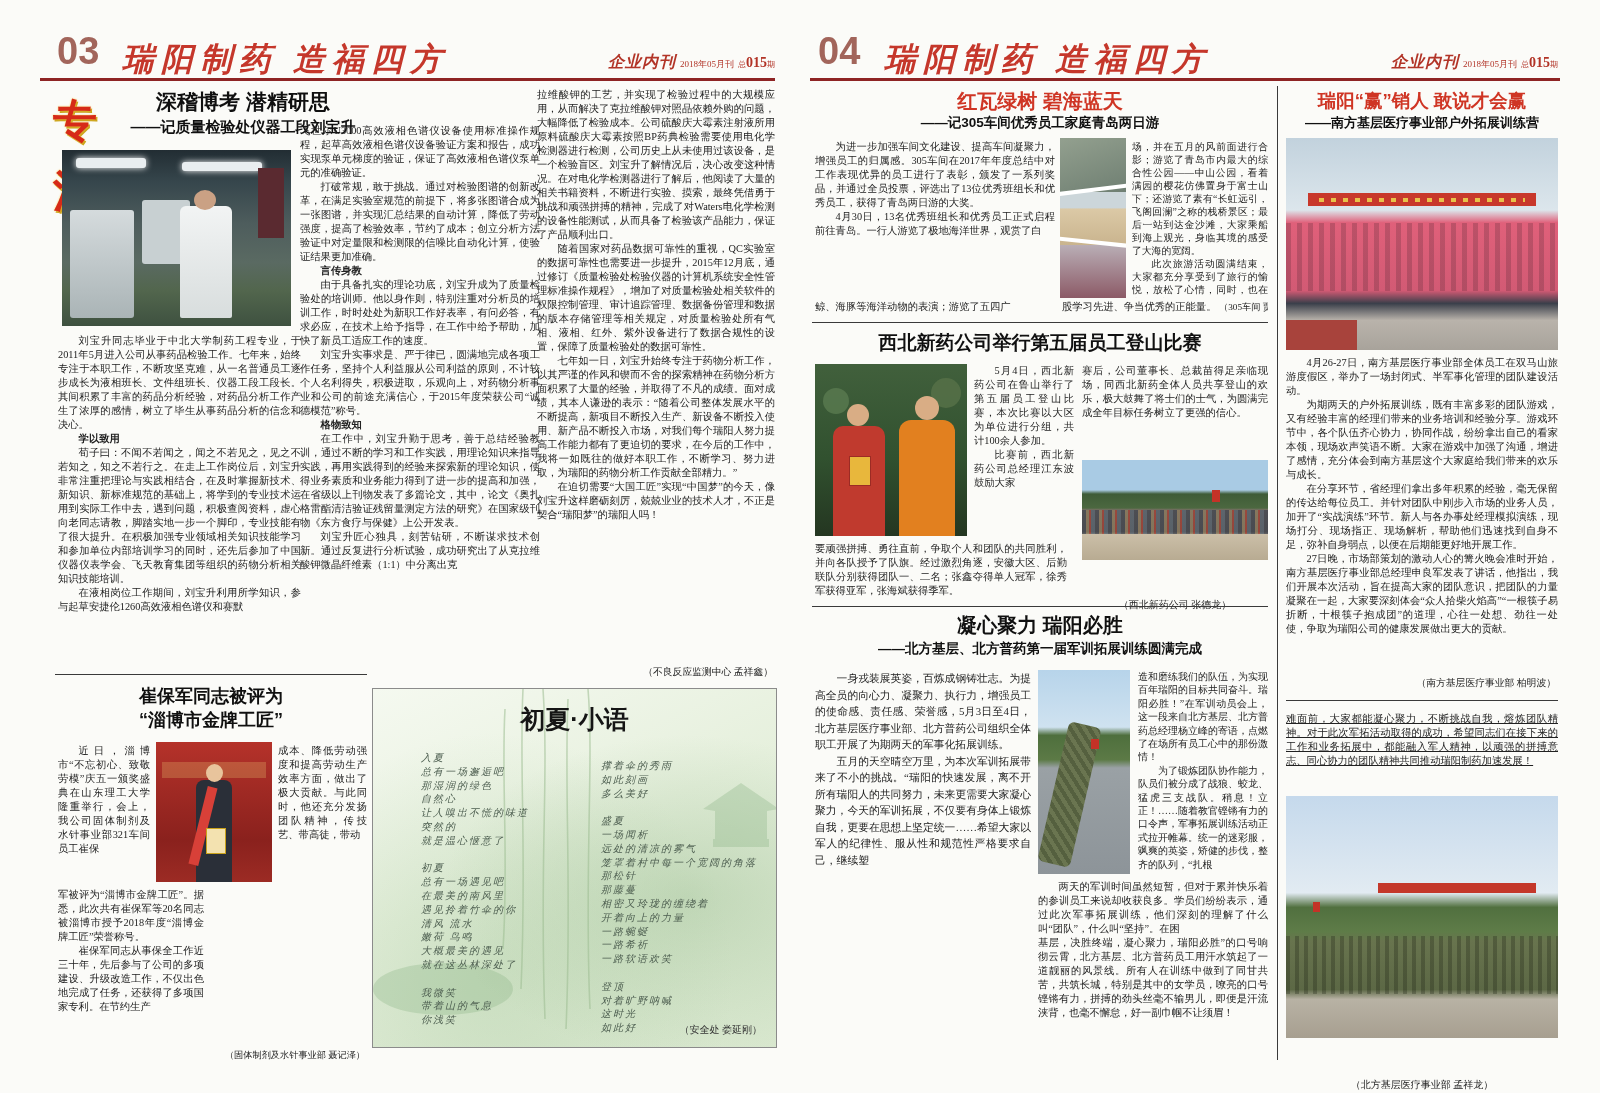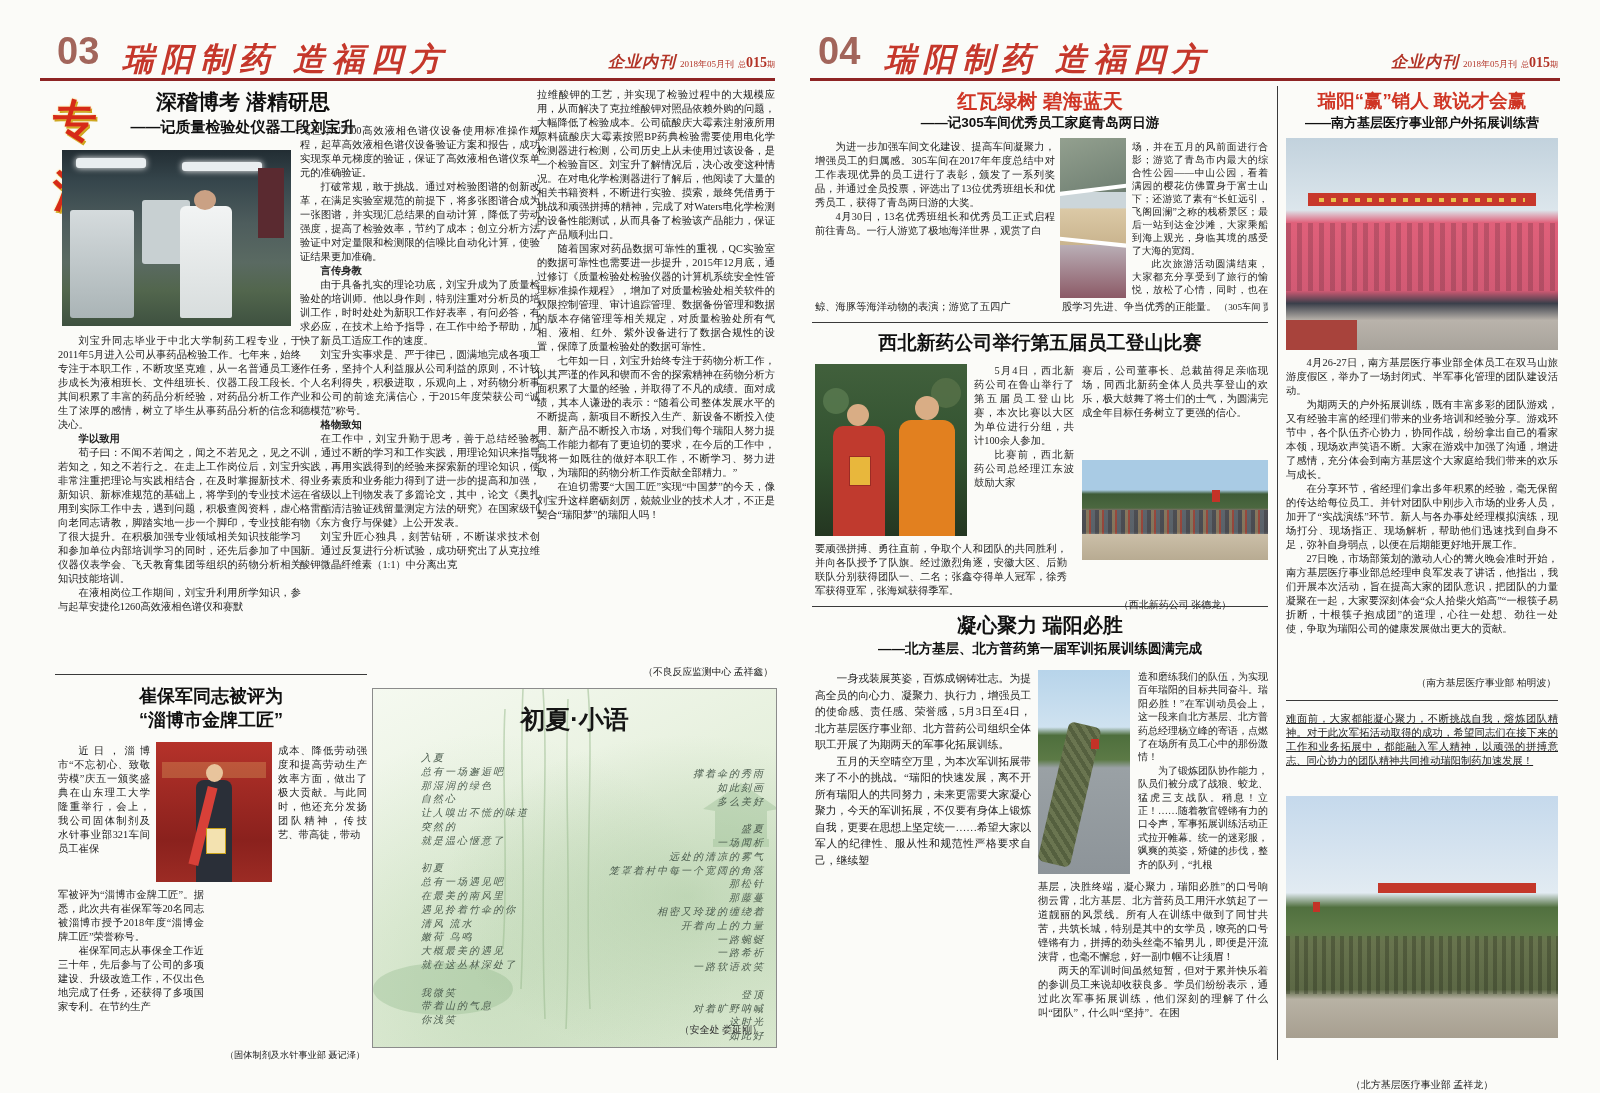--- a/index.html
+++ b/index.html
@@ -164,21 +164,21 @@
         <div class="pline">遇见拎着竹伞的你</div>
         <div class="pline">清风  流水</div>
         <div class="pline">嫩荷  鸟鸣</div>
         <div class="pline">大概最美的遇见</div>
         <div class="pline">就在这丛林深处了</div>
         <div class="pline"></div>
         <div class="pline">我微笑</div>
         <div class="pline">带着山的气息</div>
         <div class="pline">你浅笑</div>
       </div>
-    <div class="poem-col" style="left:228px;top:78px;width:164px;height:276px;overflow:hidden;text-align:right;">
+    <div class="poem-col" style="left:228px;top:70px;width:164px;height:276px;overflow:hidden;">
         <div class="pline">撑着伞的秀雨</div>
         <div class="pline">如此刻画</div>
         <div class="pline">多么美好</div>
         <div class="pline"></div>
         <div class="pline">盛夏</div>
         <div class="pline">一场闻析</div>
         <div class="pline">远处的清凉的雾气</div>
         <div class="pline">笼罩着村中每一个宽阔的角落</div>
         <div class="pline">那松针</div>
         <div class="pline">那藤蔓</div>
@@ -283,22 +283,22 @@
     <div style="left:16%;top:26%;width:36%;height:70%;background:repeating-linear-gradient(45deg,#55603f 0 4px,#6a7550 4px 8px);transform:rotate(13deg);border-radius:6px;"></div>
     <div style="left:58%;top:34%;width:8px;height:10px;background:#c43327;"></div>
   </div>
 
   <div class="col" style="left:1138px;top:670px;width:130px;height:204px;font-size:10px;line-height:13.4px;">
       <div class="para cont">造和磨练我们的队伍，为实现百年瑞阳的目标共同奋斗。瑞阳必胜！”在军训动员会上，这一段来自北方基层、北方普药总经理杨立峰的寄语，点燃了在场所有员工心中的那份激情！</div>
       <div class="para">为了锻炼团队协作能力，队员们被分成了战狼、蛟龙、猛虎三支战队。稍息！立正！……随着教官铿锵有力的口令声，军事拓展训练活动正式拉开帷幕。统一的迷彩服，飒爽的英姿，矫健的步伐，整齐的队列，“扎根</div>
     </div>
 
   <div class="col" style="left:1038px;top:880px;width:230px;height:198px;">
+      <div class="para">两天的军训时间虽然短暂，但对于累并快乐着的参训员工来说却收获良多。学员们纷纷表示，通过此次军事拓展训练，他们深刻的理解了什么叫“团队”，什么叫“坚持”。在困</div>
       <div class="para cont">基层，决胜终端，凝心聚力，瑞阳必胜”的口号响彻云霄，北方基层、北方普药员工用汗水筑起了一道靓丽的风景线。所有人在训练中做到了同甘共苦，共筑长城，特别是其中的女学员，嘹亮的口号铿锵有力，拼搏的劲头丝毫不输男儿，即便是汗流浃背，也毫不懈怠，好一副巾帼不让须眉！</div>
-      <div class="para">两天的军训时间虽然短暂，但对于累并快乐着的参训员工来说却收获良多。学员们纷纷表示，通过此次军事拓展训练，他们深刻的理解了什么叫“团队”，什么叫“坚持”。在困</div>
     </div>
 
   <div class="t-red" style="left:1286px;top:88px;width:272px;font-size:18.5px;">瑞阳“赢”销人  敢说才会赢</div>
   <div class="t-black" style="left:1286px;top:114px;width:272px;font-size:13px;">——南方基层医疗事业部户外拓展训练营</div>
 
   <div class="ph" style="left:1286px;top:138px;width:272px;height:212px;">
     <div style="left:0;top:0;width:100%;height:100%;background:linear-gradient(180deg,#c2d2dd 0%,#dce6ec 34%,#e0607a 40%,#d25a74 72%,#3a3f4a 78%,#b9b3ab 86%,#a8a39b 100%);"></div>
     <div style="left:8%;top:26%;width:84%;height:13px;background:#c8382b;"></div>
     <div style="left:12%;top:28.5%;width:76%;height:4px;background:repeating-linear-gradient(90deg,#e8c24a 0 5px,transparent 5px 12px);"></div>
     <div style="left:0;top:40%;width:100%;height:32%;background:repeating-linear-gradient(90deg,rgba(60,30,40,.22) 0 5px,transparent 5px 11px);"></div>

